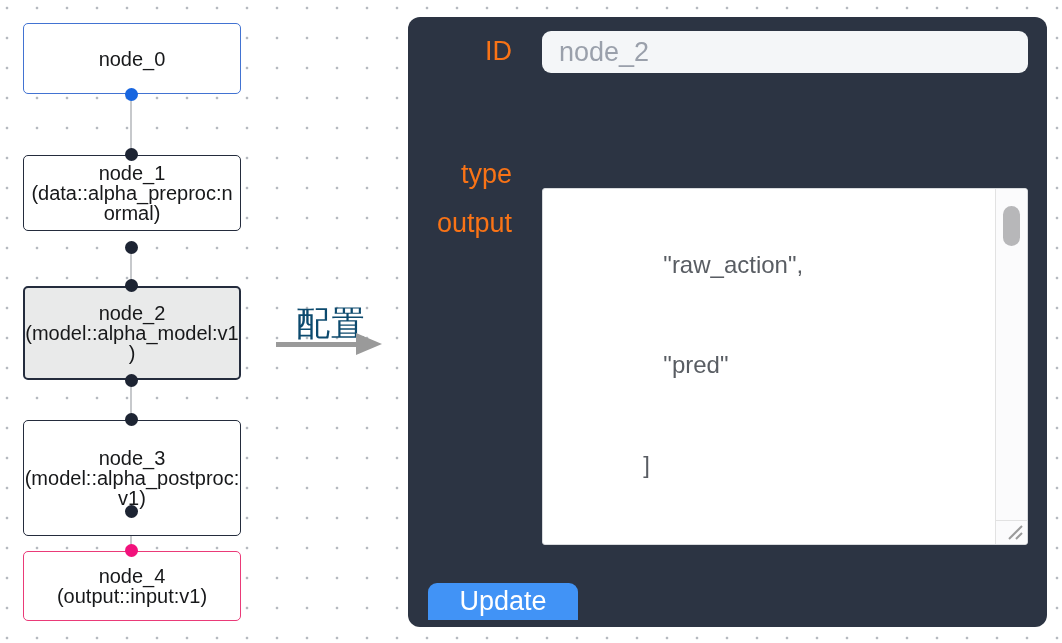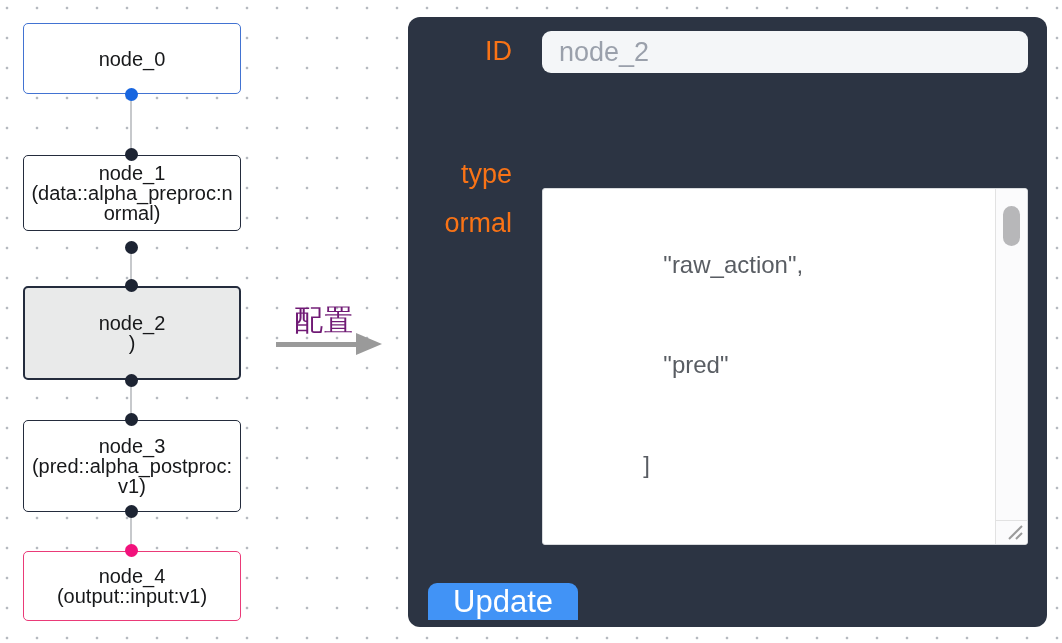--- a/index.html
+++ b/index.html
@@ -16,40 +16,40 @@
   .node {
     position:absolute; left:23px; width:218px; box-sizing:border-box;
     background:#ffffff; border:1.5px solid #242c3d; border-radius:5px;
     display:flex; flex-direction:column; align-items:center; justify-content:center;
     text-align:left; font-size:20px; line-height:20px; color:#17181a;
   }
   .node div { white-space:nowrap; }
   .n0 { top:23px;  height:71px; border-color:#4273d2; }
   .n1 { top:155px; height:76px; }
   .n2 { top:286px; height:94px; background:#e9eaea; border-width:2.5px; }
-  .n3 { top:420px; height:92px; }
+  .n3 { top:420px; height:116px; }
   .n4 { top:551px; height:70px; border-color:#ea3a78; }
 
   .edge { position:absolute; left:130px; width:2px; background:#c7c9cc; }
   .e0 { top:94px;  height:61px; }
   .e1 { top:247px; height:39px; }
   .e2 { top:380px; height:40px; }
   .e3 { top:512px; height:39px; }
 
   .port { position:absolute; left:125px; width:13px; height:13px; border-radius:50%; background:#1d2433; }
   .p0  { top:88px;  background:#1866e0; }
   .p1t { top:148px; } .p1b { top:241px; }
   .p2t { top:279px; } .p2b { top:374px; }
   .p3t { top:413px; } .p3b { top:505px; }
   .p4t { top:544px; background:#f2127c; }
 
   
   .anno-label {
-    position:absolute; left:294px; top:301px; width:72px; text-align:left;
-    font-size:29px; color:#701a75; letter-spacing:1px;
+    position:absolute; left:294px; top:301px; width:72px; text-align:right;
+    font-size:34px; color:#0c4a6e; letter-spacing:1px;
   }
   .arrow-shaft { position:absolute; left:276px; top:342px; width:80px; height:5px; background:#9a9a9a; }
   .arrow-head  {
     position:absolute; left:356px; top:333px; width:0; height:0;
     border-left:26px solid #9a9a9a; border-top:11.5px solid transparent; border-bottom:11.5px solid transparent;
   }
 
   
   .panel {
     position:absolute; left:408px; top:17px; width:639px; height:610px;
@@ -83,21 +83,21 @@
   }
   .sb-track   { position:absolute; left:453px; top:0; right:0; bottom:0; background:#fbfbfc; }
   .sb-divider { position:absolute; left:452px; top:0; width:1px; height:100%; background:#e2e2e2; }
   .sb-hline   { position:absolute; left:452px; top:331px; right:0; height:1px; background:#e2e2e2; }
   .sb-thumb   { position:absolute; left:460px; top:17px; width:17px; height:40px; border-radius:9px; background:#b7b7b9; }
   .resize     { position:absolute; right:3px; bottom:3px; }
 
   .btn {
     position:absolute; left:20px; top:566px; width:150px; height:37px;
     background:#4193f6; border:none; border-radius:9px 9px 0 0;
-    color:#ffffff; font-size:31px; font-weight:500; font-family:"Liberation Sans", sans-serif;
+    color:#ffffff; font-size:27px; font-weight:500; font-family:"Liberation Sans", sans-serif;
     display:flex; align-items:center; justify-content:center; cursor:pointer;
   }
 </style>
 </head>
 <body>
 
 <div class="edge e0"></div>
 <div class="edge e1"></div>
 <div class="edge e2"></div>
 <div class="edge e3"></div>
@@ -105,25 +105,26 @@
 <div class="node n0">
   <div>node_0</div>
 </div>
 <div class="node n1">
   <div>node_1</div>
   <div>(data::alpha_preproc:n</div>
   <div>ormal)</div>
 </div>
 <div class="node n2">
   <div>node_2</div>
+  <div>(model::alpha_model:v1</div>
   <div>)</div>
 </div>
 <div class="node n3">
   <div>node_3</div>
-  <div>(pred::alpha_postproc:</div>
+  <div>(model::alpha_postproc:</div>
   <div>v1)</div>
 </div>
 <div class="node n4">
   <div>node_4</div>
   <div>(output::input:v1)</div>
 </div>
 
 <div class="port p0"></div>
 <div class="port p1t"></div>
 <div class="port p1b"></div>
@@ -138,21 +139,21 @@
 <div class="arrow-head"></div>
 
 <div class="panel">
   <div class="flabel lid">ID</div>
   <div class="field fid">
     <span class="fval">node_2</span>
   </div>
 
   <div class="flabel ltype">type</div>
 
-  <div class="flabel lconfig">ormal</div>
+  <div class="flabel lconfig">output</div>
   <div class="tarea">
     <div class="sb-track"></div>
     <div class="code">
       <div>                 "raw_action",</div>
       <div>                 "pred"</div>
       <div>              ]</div>
       
       
       
       

